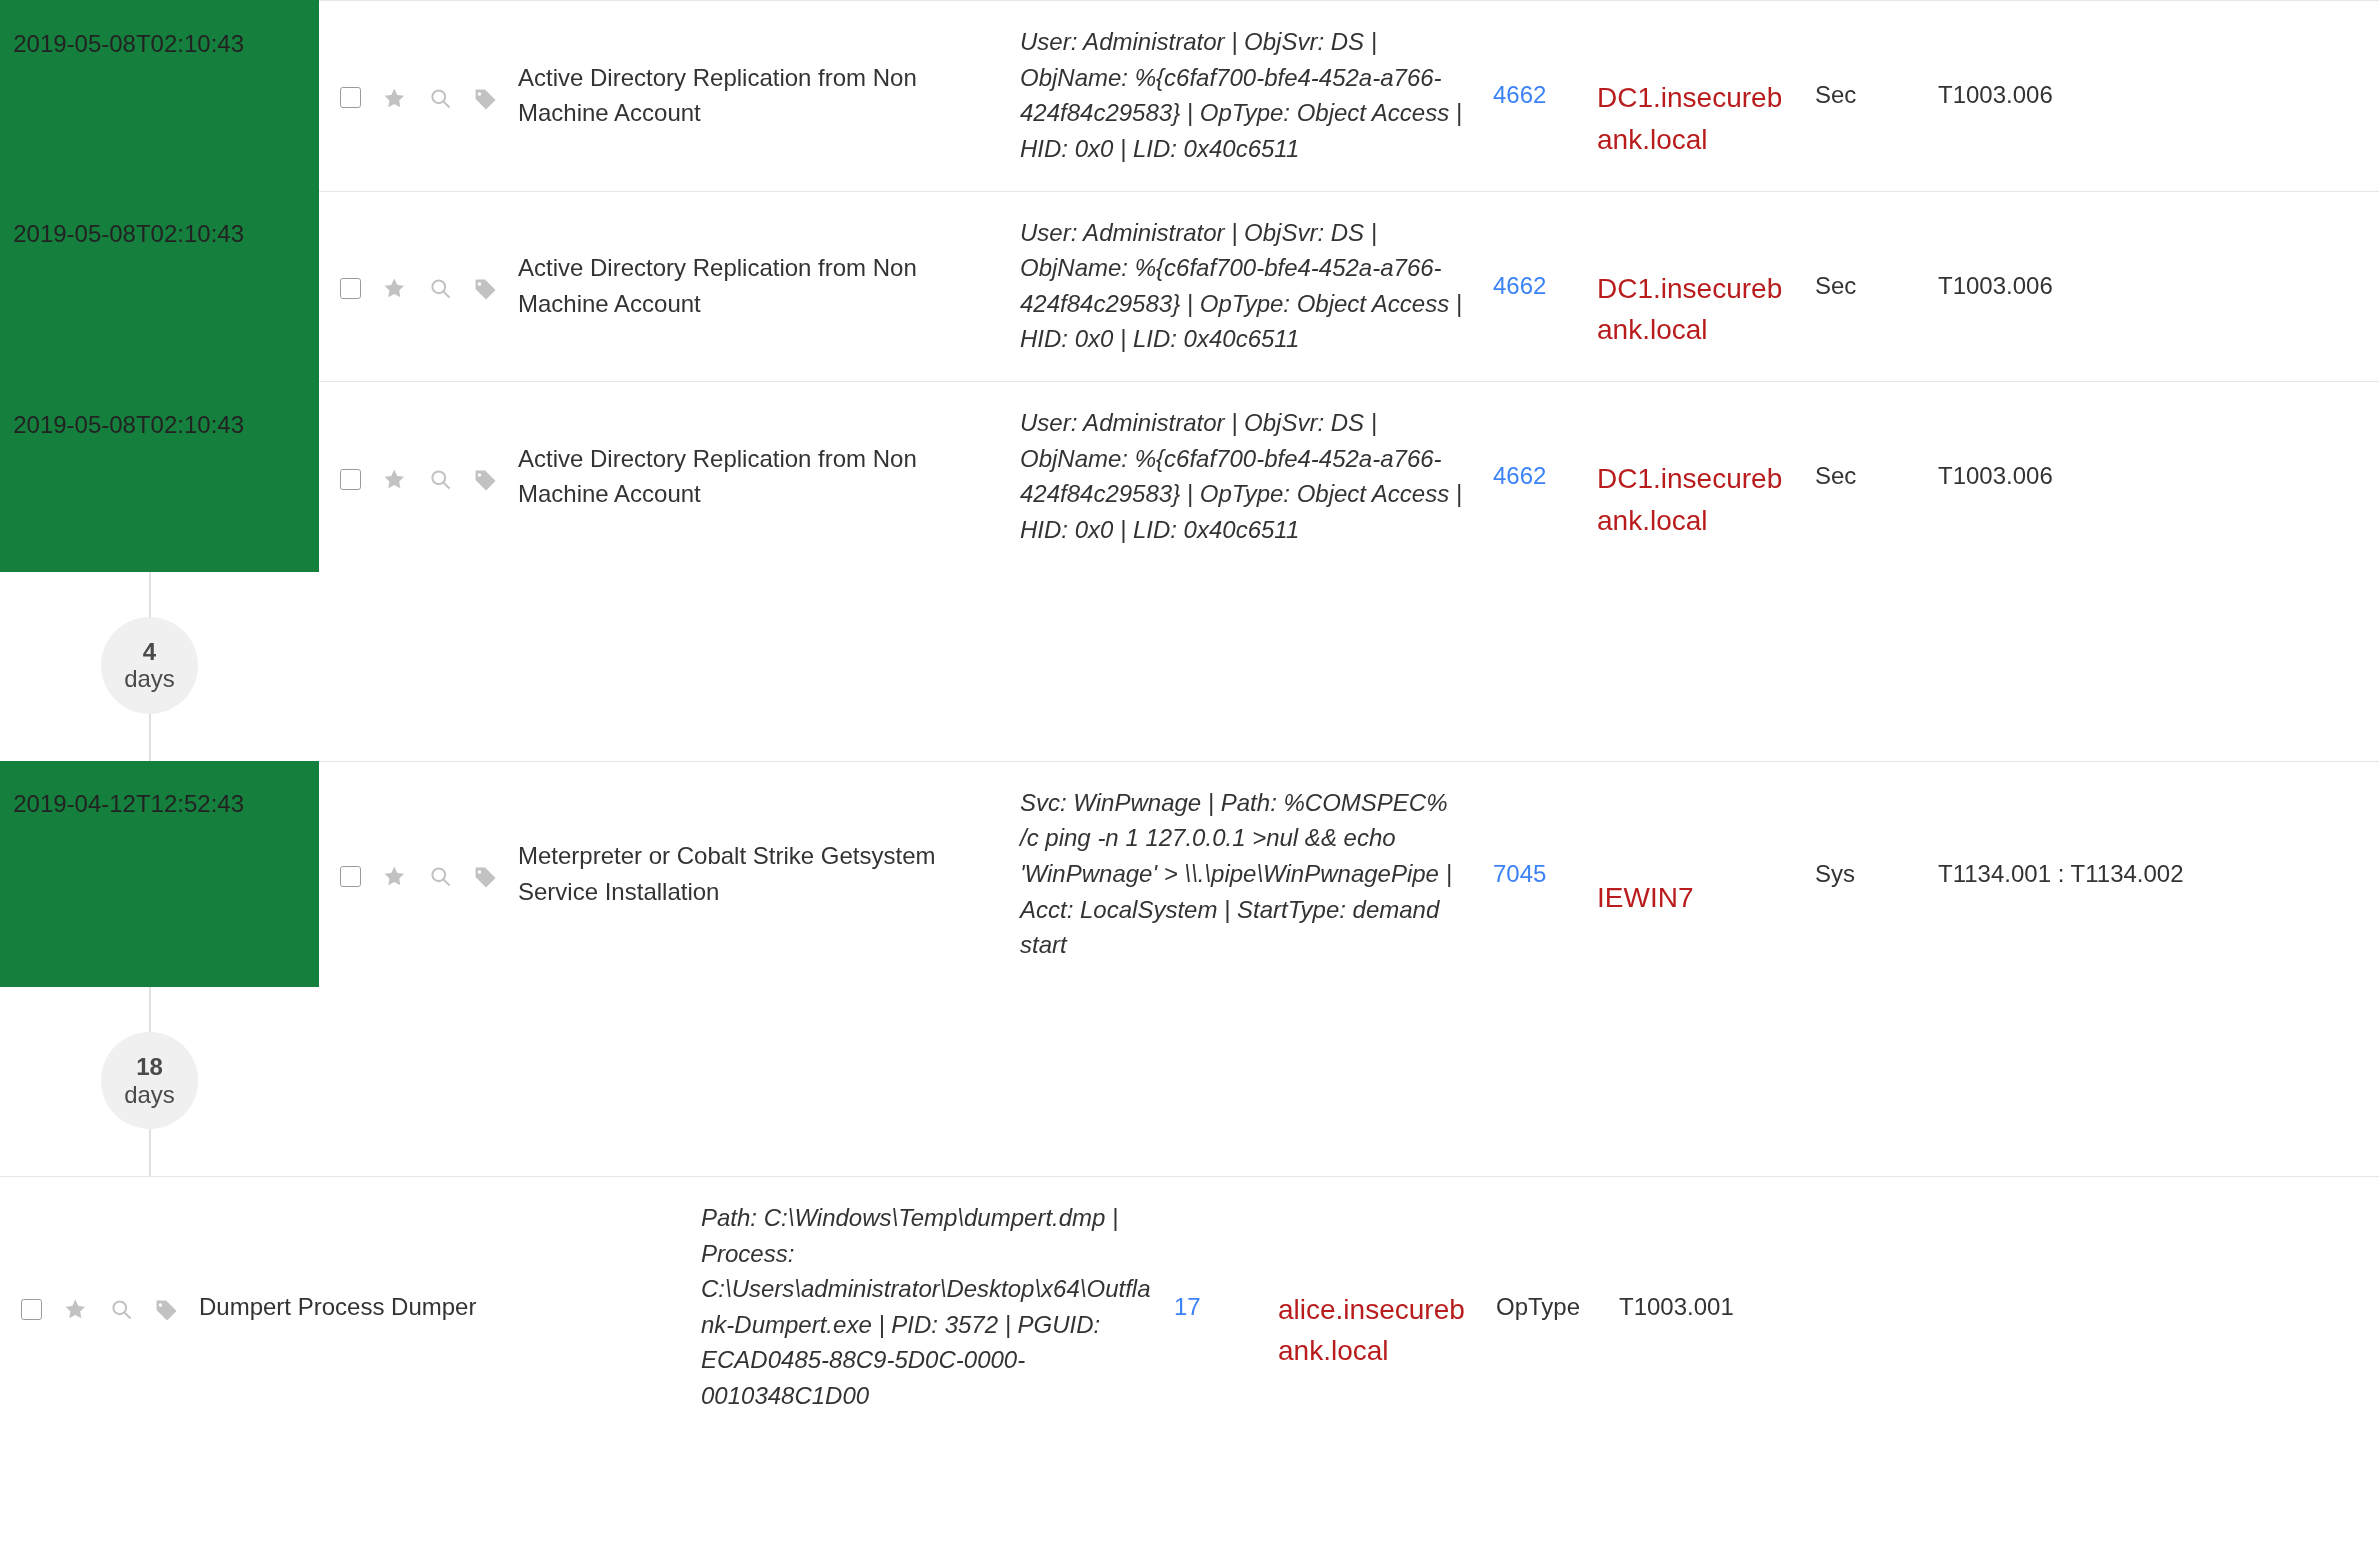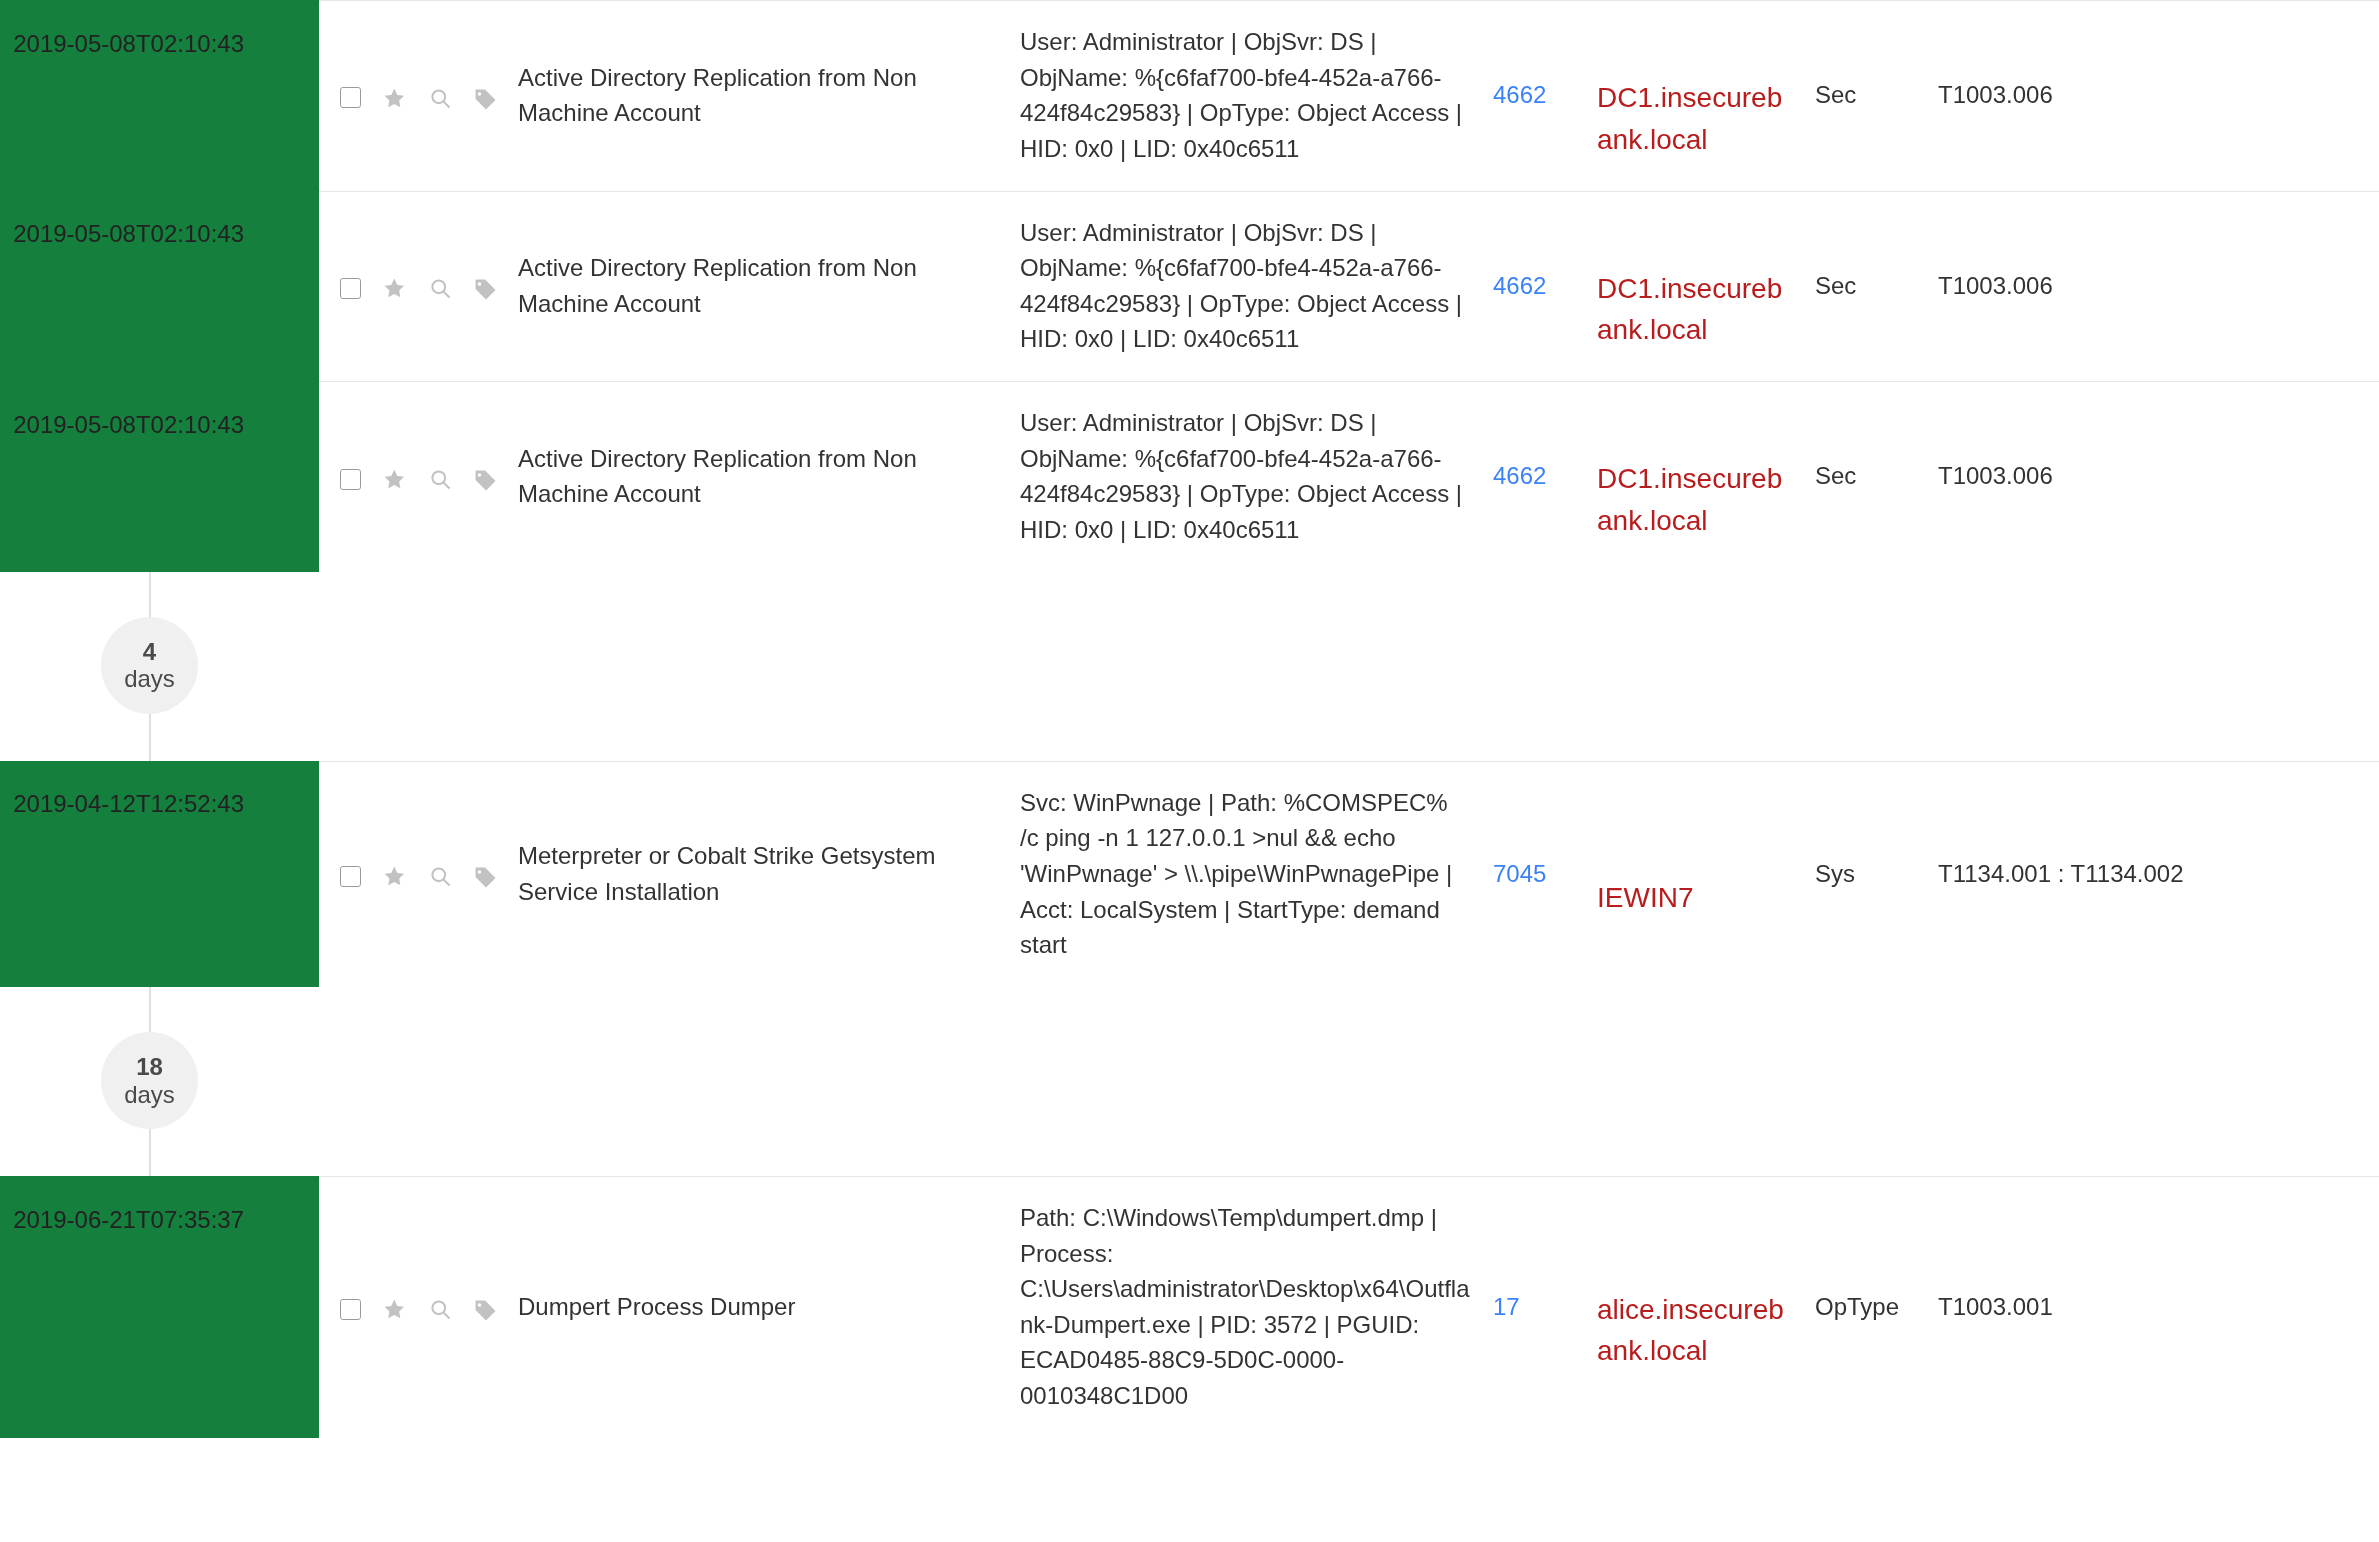--- a/index.html
+++ b/index.html
@@ -123,20 +123,21 @@
   }
   .col-detail {
     width: 473px;
     min-width: 473px;
     font-size: 24px;
     line-height: 1.48;
     color: #333333;
     padding-right: 23px;
     box-sizing: border-box;
     word-break: break-word;
+    font-style: italic;
   }
   .col-eid {
     width: 104px;
     min-width: 104px;
     font-size: 24px;
     color: #3b82f6;
   }
   .col-host {
     width: 218px;
     min-width: 218px;
@@ -292,21 +293,20 @@
       </div>
     </div>
     <div class="gap-row">
       <div class="vline"></div>
       <div class="gap-bubble">
         <span class="num">18</span>
         <span class="unit">days</span>
       </div>
     </div>
     <div class="event">
-      <div class="time-cell">2019-06-21T07:35:37</div>
       <div class="body">
         <div class="icons">
           <span class="chk"></span>
           <span class="icon">
             <svg width="24.6" height="24.6" viewBox="0 0 24 24">
               <path fill="#c2c2c2" d="M12 2.5l2.95 6.2 6.55.9-4.75 4.6 1.15 6.6L12 17.6 6.1 20.8l1.15-6.6L2.5 9.6l6.55-.9z"></path>
             </svg>
           </span>
           <span class="icon">
             <svg width="24.6" height="24.6" viewBox="0 0 24 24">

